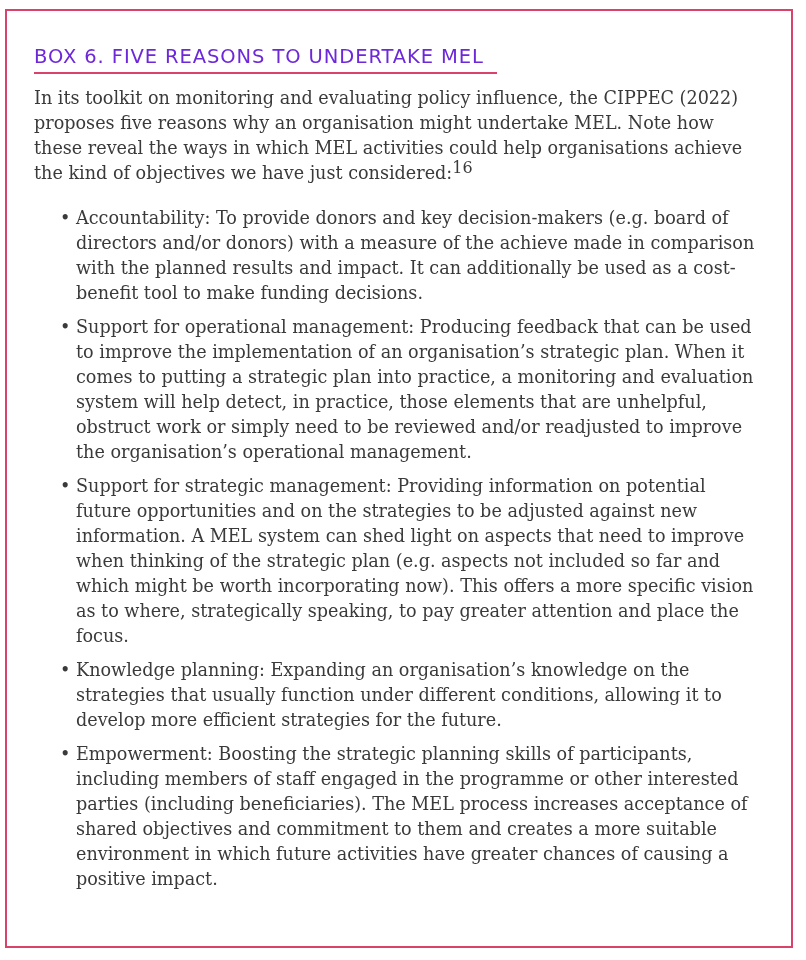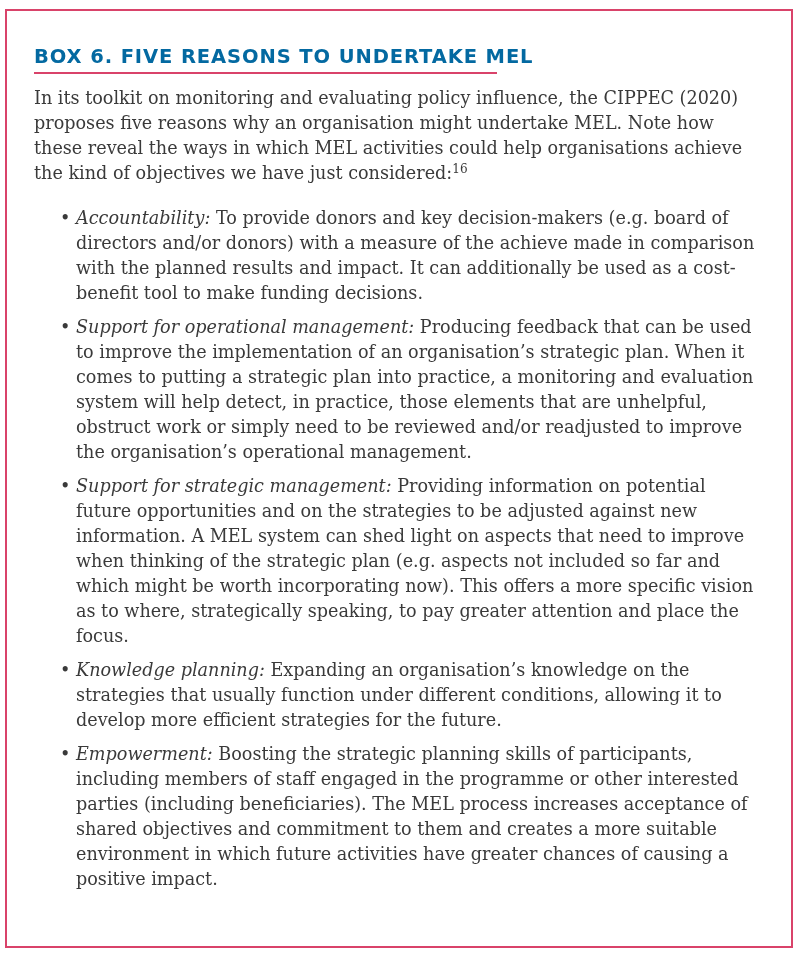--- a/index.html
+++ b/index.html
@@ -21,24 +21,24 @@
     height: 939px;
     border: 2px solid #d9436a;
     box-sizing: border-box;
   }
   .heading {
     position: absolute;
     left: 34px;
     top: 44px;
     margin: 0;
     font-family: "DejaVu Sans", sans-serif;
-    font-weight: bold;
+    font-weight: normal;
     font-size: 19.5px;
     letter-spacing: 0.9px;
-    color: #0369a1;
+    color: #6d28d9;
     white-space: nowrap;
     line-height: 26px;
   }
   .heading-underline {
     position: absolute;
     left: 34px;
     top: 72px;
     width: 463px;
     height: 2px;
     background: #d9436a;
@@ -51,21 +51,21 @@
     font-family: "DejaVu Serif", serif;
     font-size: 17.6px;
     line-height: 25px;
     color: #3a3a3a;
   }
   .intro {
     margin: 0 0 20px 0;
     width: 730px;
   }
   .intro sup {
-    font-size: 12px;
+    font-size: 16px;
     vertical-align: 6px;
     line-height: 0;
   }
   ul.reasons {
     list-style: none;
     margin: 0;
     padding: 0;
   }
   ul.reasons li {
     position: relative;
@@ -73,33 +73,32 @@
     margin-bottom: 9px;
     width: 688px;
   }
   .bullet {
     position: absolute;
     left: 26px;
     top: 0;
     color: #3a3a3a;
   }
   .term {
-    font-style: italic;
   }
 </style>
 </head>
 <body>
 
 <div class="box"></div>
 
 <h2 class="heading">BOX 6. FIVE REASONS TO UNDERTAKE MEL</h2>
 <div class="heading-underline"></div>
 
 <div class="content">
-  <p class="intro"><span>In its toolkit on monitoring and evaluating policy influence, the CIPPEC (2020) proposes five reasons why an organisation might undertake MEL. Note how these reveal the ways in which MEL activities could help organisations achieve the kind of objectives we have just considered:</span><sup>16</sup></p>
+  <p class="intro"><span>In its toolkit on monitoring and evaluating policy influence, the CIPPEC (2022) proposes five reasons why an organisation might undertake MEL. Note how these reveal the ways in which MEL activities could help organisations achieve the kind of objectives we have just considered:</span><sup>16</sup></p>
 
   <ul class="reasons">
     <li>
       <span class="bullet">•</span>
       <span class="term">Accountability:</span><span> To provide donors and key decision-makers (e.g. board of directors and/or donors) with a measure of the achieve made in comparison with the planned results and impact. It can additionally be used as a cost-benefit tool to make funding decisions.</span>
     </li>
     <li>
       <span class="bullet">•</span>
       <span class="term">Support for operational management:</span><span> Producing feedback that can be used to improve the implementation of an organisation’s strategic plan. When it comes to putting a strategic plan into practice, a monitoring and evaluation system will help detect, in practice, those elements that are unhelpful, obstruct work or simply need to be reviewed and/or readjusted to improve the organisation’s operational management.</span>
     </li>

